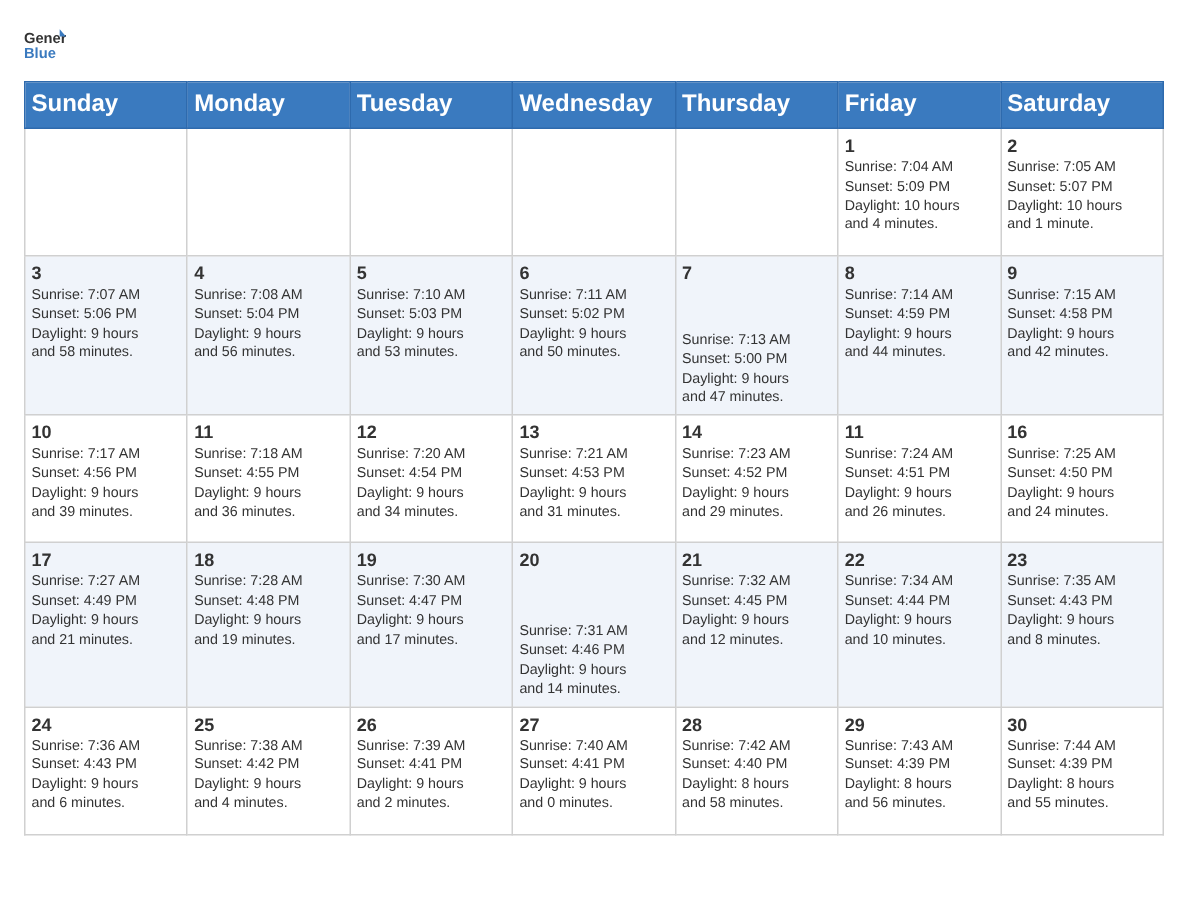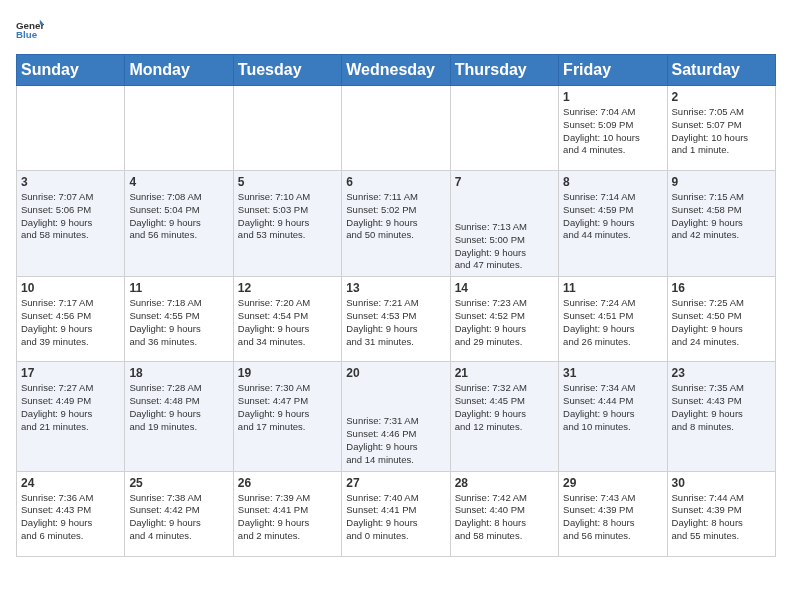--- a/index.html
+++ b/index.html
@@ -263,21 +263,21 @@
 and 14 minutes.</div>
         </td>
         <td>
           <span class="day-number">21</span>
           <div class="day-info" style="white-space: pre-line;">Sunrise: 7:32 AM
 Sunset: 4:45 PM
 Daylight: 9 hours
 and 12 minutes.</div>
         </td>
         <td>
-          <span class="day-number">31</span>
+          <span class="day-number">22</span>
           <div class="day-info" style="white-space: pre-line;">Sunrise: 7:34 AM
 Sunset: 4:44 PM
 Daylight: 9 hours
 and 10 minutes.</div>
         </td>
         <td>
           <span class="day-number">23</span>
           <div class="day-info" style="white-space: pre-line;">Sunrise: 7:35 AM
 Sunset: 4:43 PM
 Daylight: 9 hours

